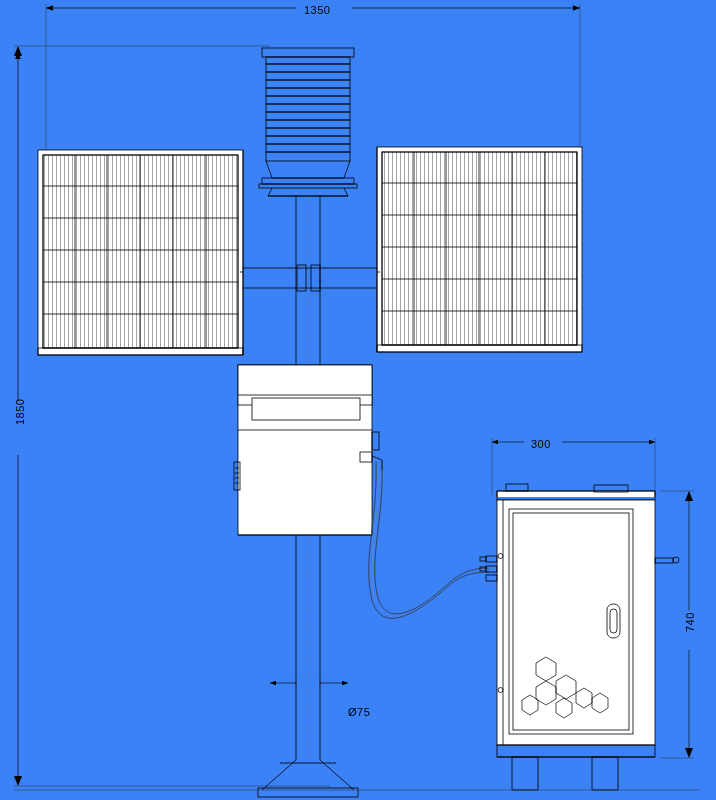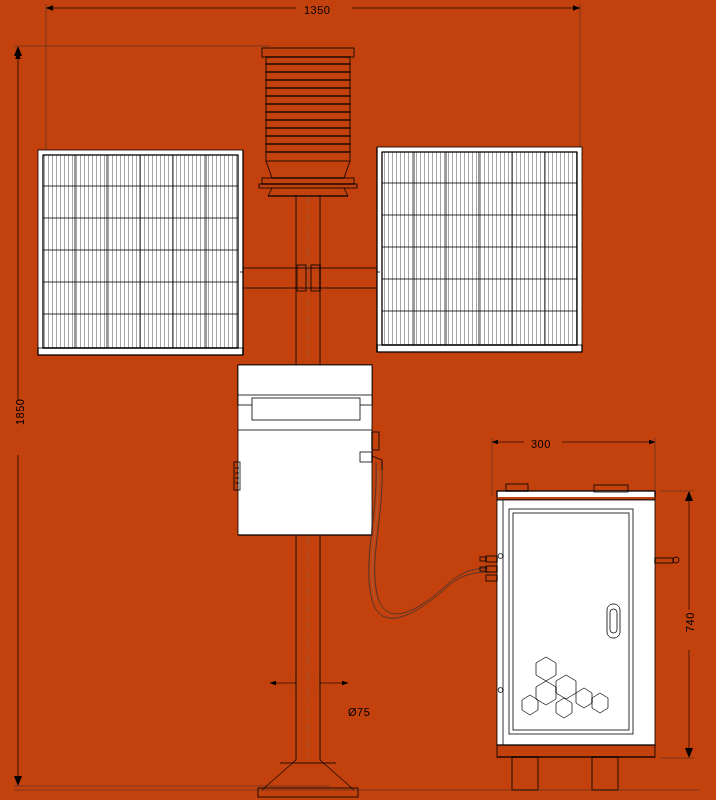--- a/index.html
+++ b/index.html
@@ -7,21 +7,21 @@
     padding: 0;
     background: #ffffff;
   }
   body {
     font-family: "Liberation Sans", sans-serif;
   }
   #stage {
     position: relative;
     width: 716px;
     height: 800px;
-    background: #c2410c;
+    background: #3b82f6;
     overflow: hidden;
   }
   .dim-text {
     position: absolute;
     font-size: 11px;
     color: #000000;
     white-space: nowrap;
     letter-spacing: 0.5px;
   }
   .dim-text.vert {

